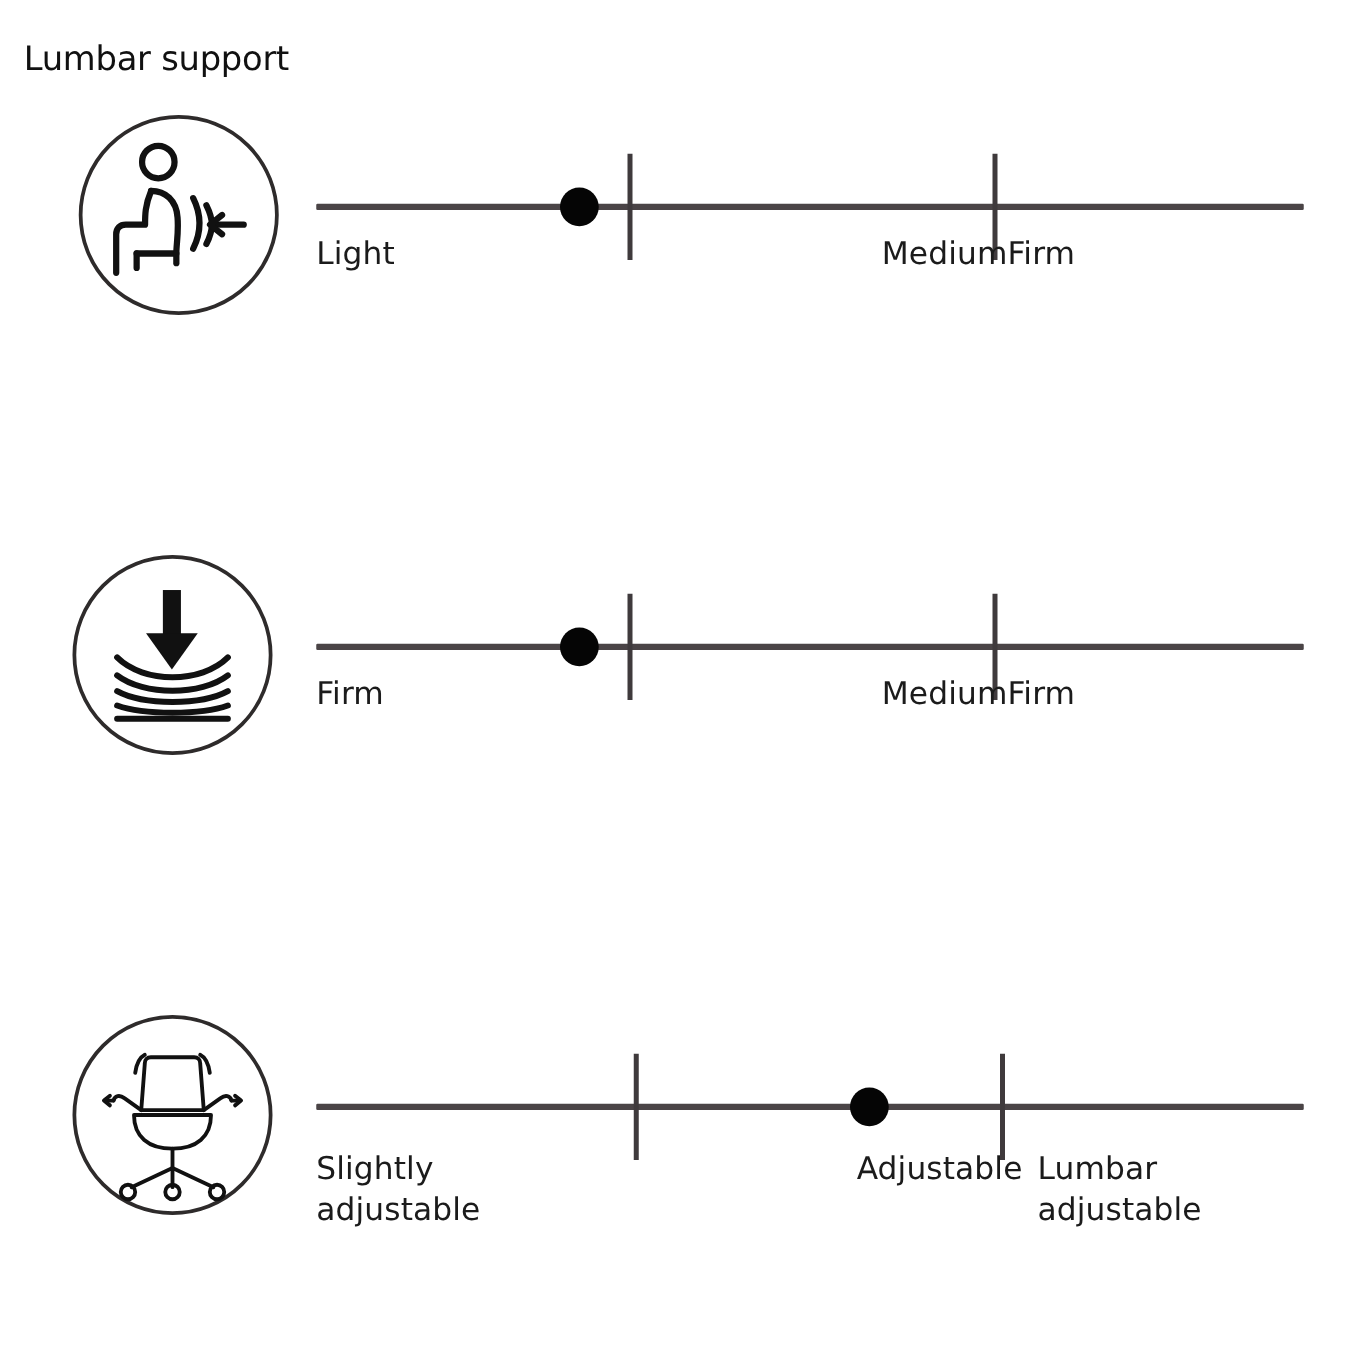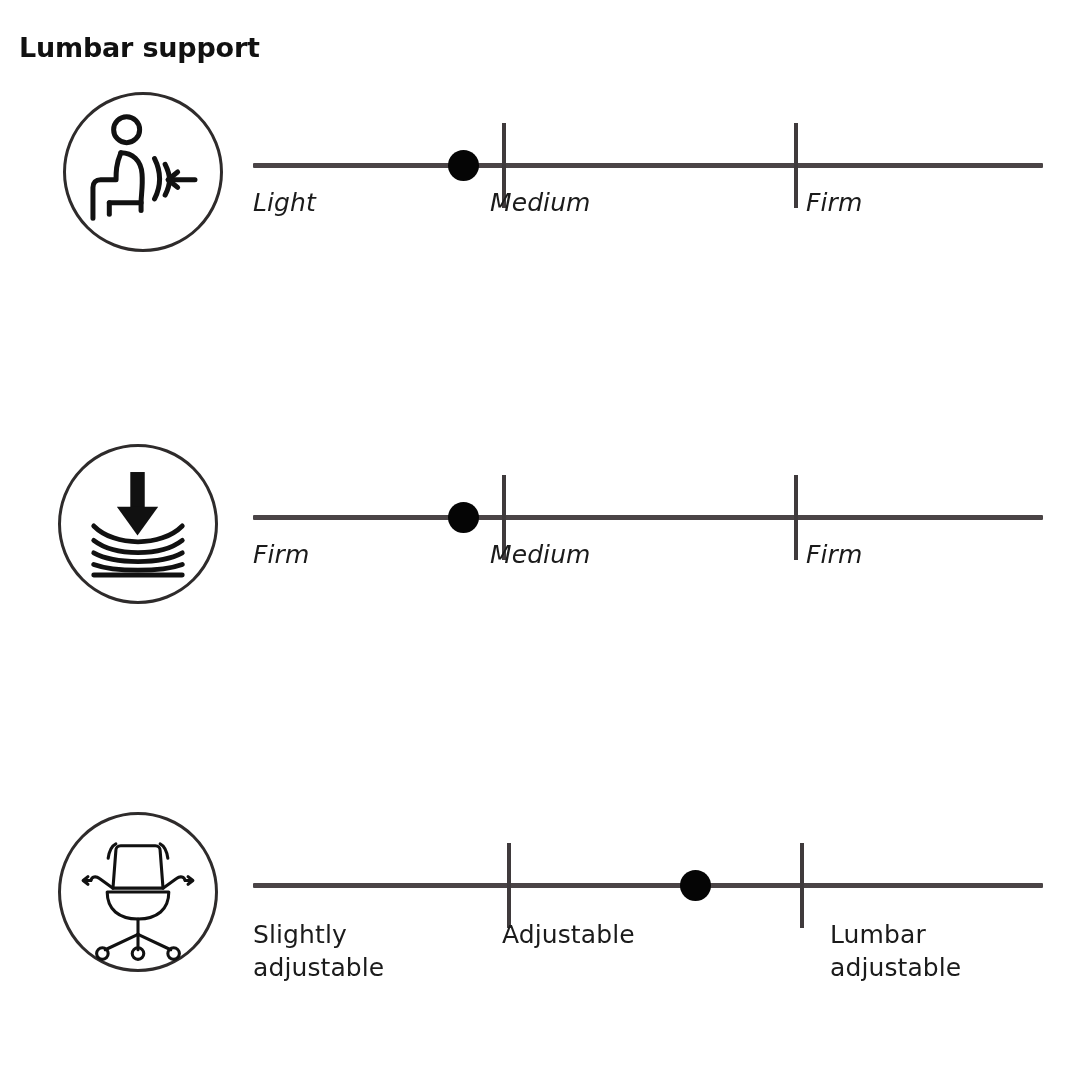--- a/index.html
+++ b/index.html
@@ -24,21 +24,21 @@
     width: 1080px;
   }
   .sec-1 { top: 0px;   height: 360px; }
   .sec-2 { top: 352px; height: 368px; }
   .sec-3 { top: 720px; height: 360px; }
 
   .section-heading {
     position: absolute;
     top: 32px;
     font-size: 27px;
-    font-weight: bold;
+    font-weight: normal;
     letter-spacing: -0.2px;
     color: #111111;
     white-space: nowrap;
     font-family: "DejaVu Sans", "Liberation Sans", sans-serif;
   }
   .sec-1 .section-heading { left: 19px; }
   .sec-2 .section-heading { left: 35px; }
   .sec-3 .section-heading { left: 46px; }
 
   .icon-badge {
@@ -90,34 +90,34 @@
 
   .scale-labels {
     position: absolute;
     left: 253px;
     width: 790px;
     display: flex;
     justify-content: space-between;
     align-items: flex-start;
   }
   .sec-1 .scale-labels,
-  .sec-2 .scale-labels { top: 186px; font-style: italic; }
+  .sec-2 .scale-labels { top: 186px; }
   .sec-3 .scale-labels { top: 198px; gap: 12px; }
 
   .scale-label {
     font-size: 25px;
     line-height: 1.32;
     color: #1b1b1b;
     font-weight: 400;
     letter-spacing: 0.1px;
     white-space: pre-line;
     font-family: "DejaVu Sans", "Liberation Sans", sans-serif;
   }
   .label-start  { flex: 0 0 30%; text-align: left; }
-  .label-middle { flex: 0 0 40%; text-align: left; }
+  .label-middle { flex: 0 0 40%; text-align: right; }
   .label-end    { flex: 0 0 30%; text-align: left; }
 </style>
 </head>
 <body>
 
 <div class="spec-section sec-1">
 
   <div class="section-heading">Lumbar support</div>
 
   <div class="icon-badge">

